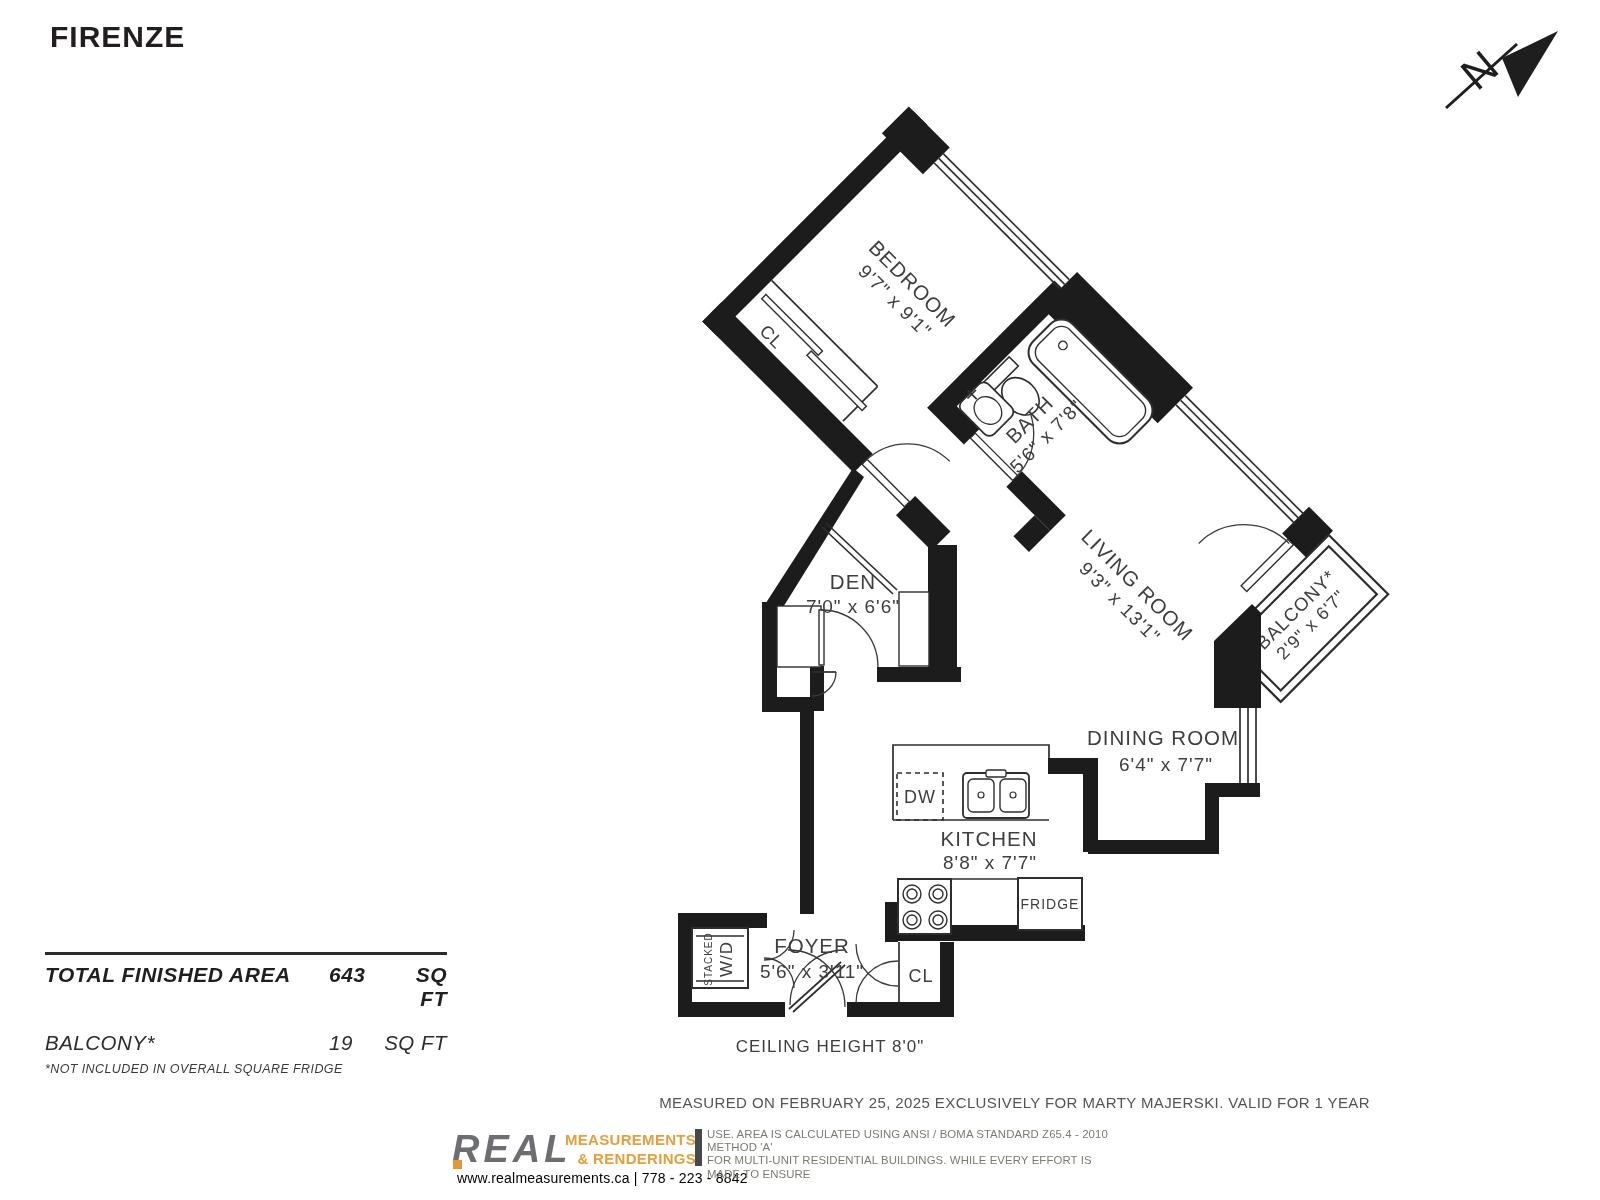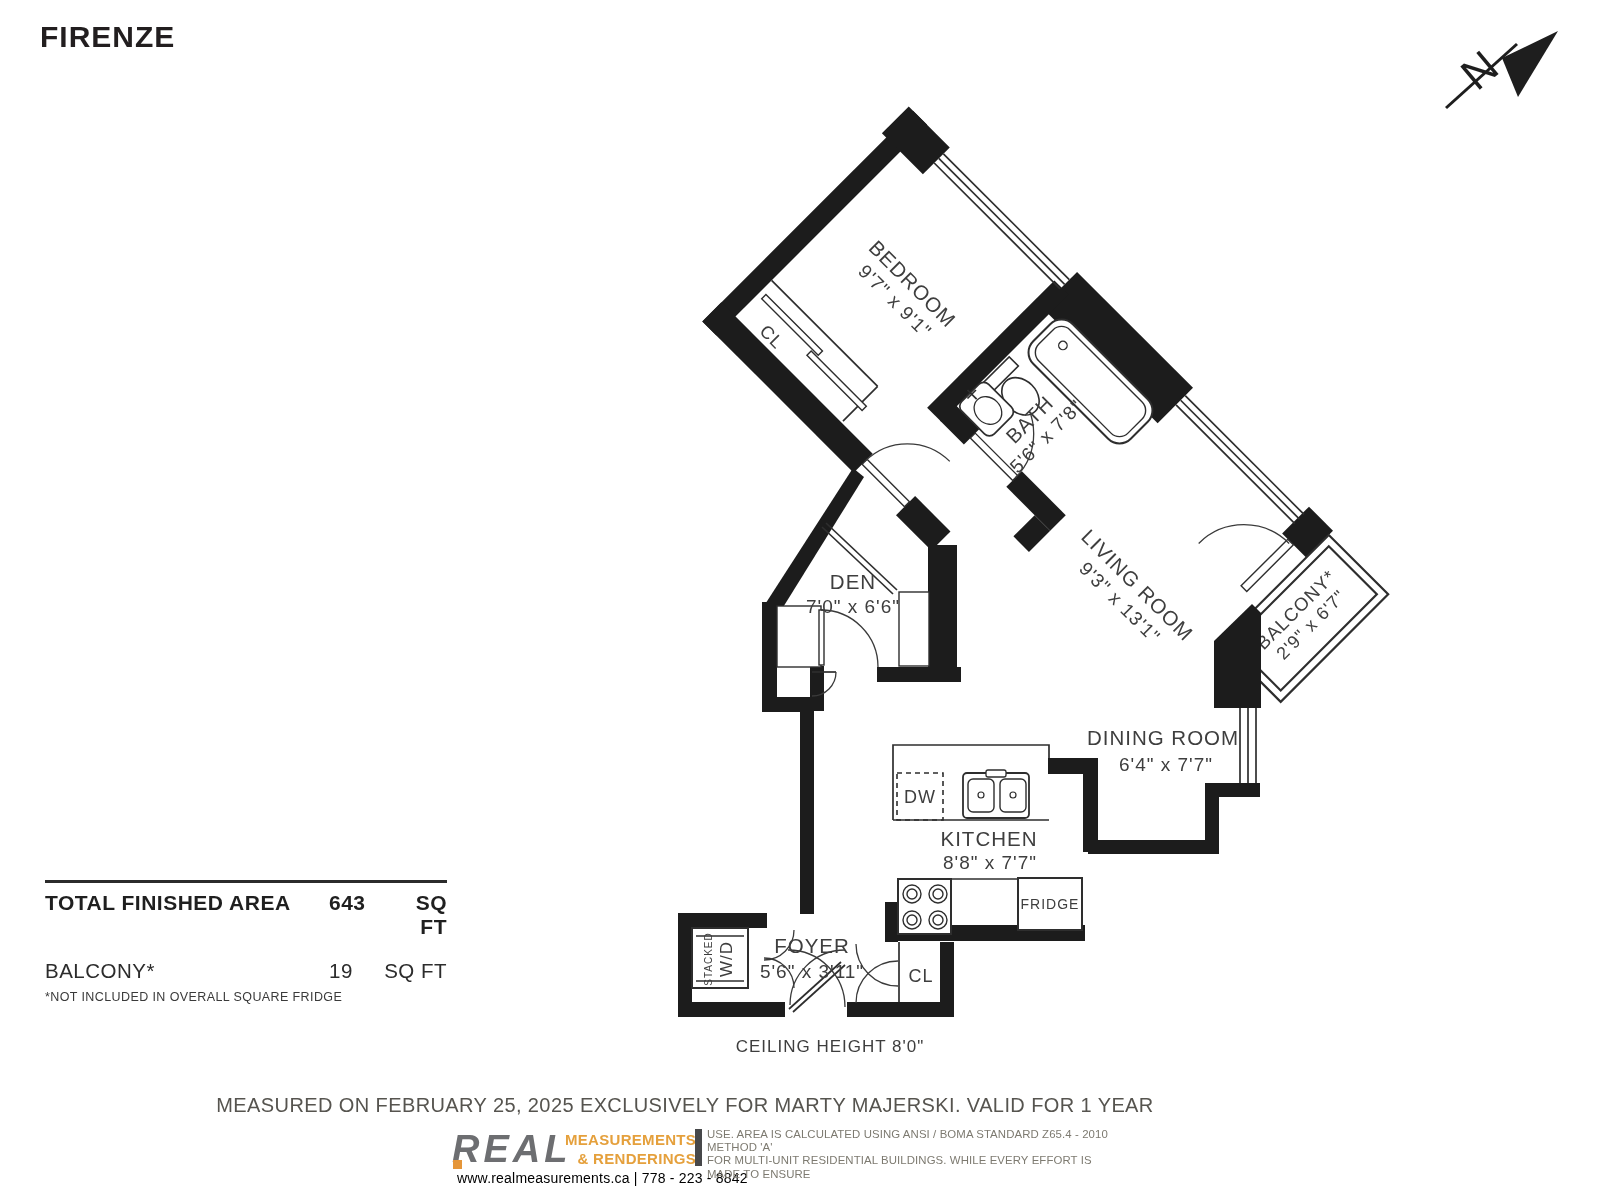--- a/index.html
+++ b/index.html
@@ -1,45 +1,45 @@
 <!DOCTYPE html>
 <html><head>
 <meta charset="utf-8">
 <style>
   html,body{margin:0;padding:0;background:#ffffff;}
   #page{position:relative;width:1600px;height:1200px;background:#ffffff;overflow:hidden;
         font-family:"Liberation Sans", sans-serif;}
   
-  #header{position:absolute;left:40px;top:20px;color:#221e1f;}
+  #header{position:absolute;left:50px;top:20px;color:#221e1f;}
   #bldg{font-size:30px;font-weight:bold;letter-spacing:1px;line-height:34px;}
   #addr{font-size:25px;font-weight:bold;letter-spacing:.5px;margin-top:4px;}
   
   #plansvg{position:absolute;left:0;top:0;}
   .wall{fill:#1c1c1c;stroke:none;}
   .thin{stroke:#2e2e2e;stroke-width:1.7;fill:none;}
   .fix{stroke:#2e2e2e;fill:#ffffff;}
   .doorleaf{stroke:#2e2e2e;stroke-width:1.4;fill:#ffffff;}
   .arc{stroke:#3a3a3a;stroke-width:1.3;fill:none;}
   .lbl{fill:#3e3e3e;letter-spacing:1px;}
   .rm{font-size:20.5px;}
   .dim{font-size:19px;}
   .sm{font-size:18px;}
   
-  #areas{position:absolute;left:45px;top:880px;width:402px;color:#1f1f1f;}
+  #areas{position:absolute;left:45px;top:952px;width:402px;color:#1f1f1f;font-style:italic;}
   #areas .rule{border-top:3px solid #2b2b2b;}
   .area-row{display:flex;align-items:baseline;}
   .area-row.first{margin-top:8px;font-weight:bold;font-size:21px;letter-spacing:.5px;}
   .area-row.second{margin-top:20px;font-size:20.5px;letter-spacing:.5px;color:#2c2c2c;}
   .area-label{flex:1;}
   .area-value{width:54px;text-align:left;}
   .area-unit{width:64px;text-align:right;}
   #footnote{margin-top:7px;font-size:12.5px;letter-spacing:.4px;color:#3a3a3a;}
   
-  #measured{position:absolute;left:0;top:1094px;width:1370px;text-align:center;
-            font-size:20px;letter-spacing:.4px;color:#56544f;}
+  #measured{position:absolute;left:0;top:1094px;width:1370px;text-align:right;
+            font-size:15px;letter-spacing:.4px;color:#56544f;}
   
   #brand{position:absolute;left:452px;top:1126px;height:64px;}
   #logo-real{position:absolute;left:0;top:2px;font-size:38px;font-weight:bold;font-style:italic;
              letter-spacing:4px;color:#6d6e71;}
   #logo-square{position:absolute;left:1px;top:34px;width:9px;height:9px;background:#e5963a;}
   #tagline{position:absolute;left:113px;top:4px;color:#e5a03c;font-weight:bold;font-size:15px;line-height:19px;letter-spacing:.3px;text-align:right;}
   #brand-url{position:absolute;left:5px;top:44px;font-size:14px;color:#000000;letter-spacing:.2px;white-space:nowrap;}
   #divider{position:absolute;left:243px;top:3px;width:7px;height:37px;background:#47484a;}
   #disclaimer{position:absolute;left:255px;top:2px;width:420px;font-size:11.4px;line-height:13.2px;
               color:#7d7a70;letter-spacing:.1px;}

